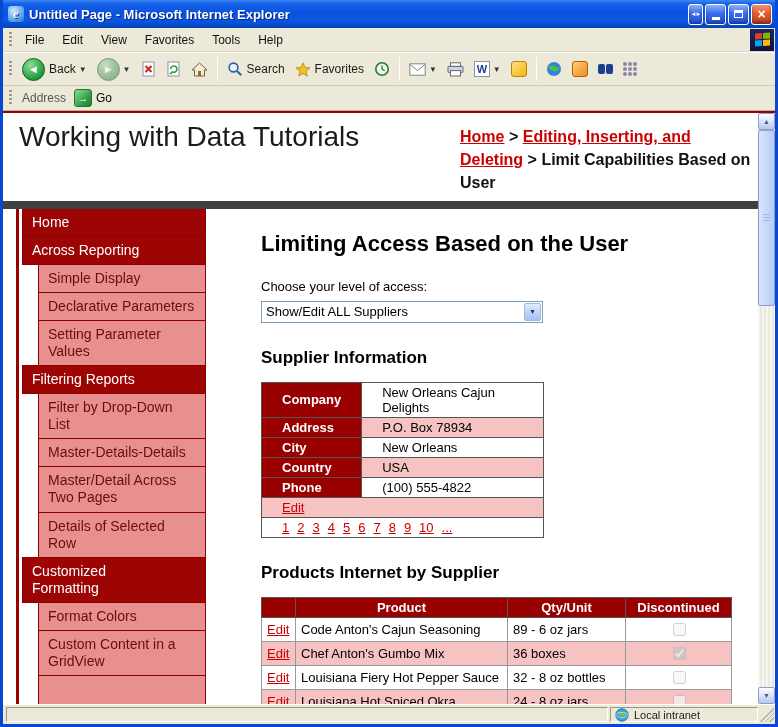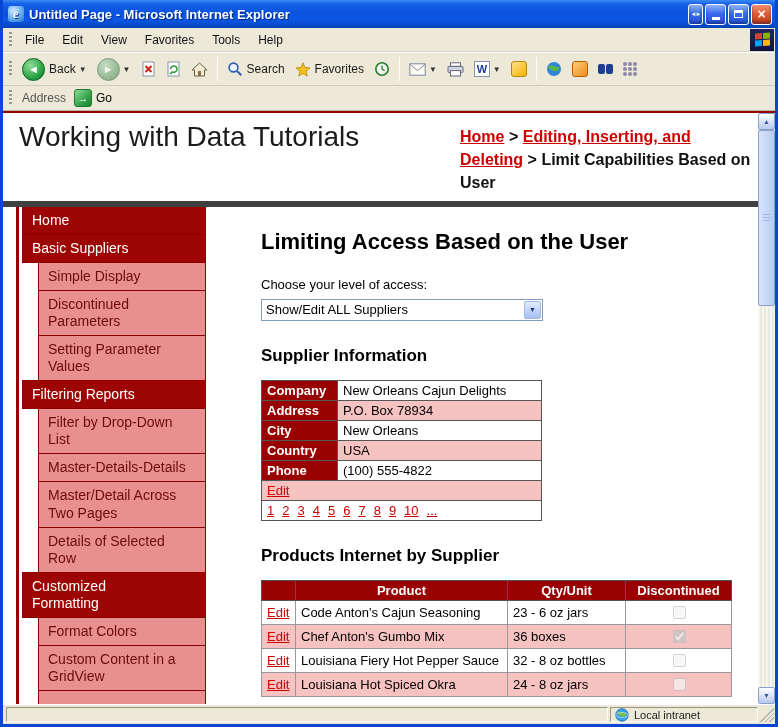--- a/index.html
+++ b/index.html
@@ -67,21 +67,21 @@
   .addr-drop{width:17px;height:19px;background:linear-gradient(180deg,#f4f2e8,#d9d5c4);border-left:1px solid #aca899;
     display:flex;align-items:center;justify-content:center;font-size:7px;color:#333;cursor:pointer}
   .go-btn{display:flex;align-items:center;gap:4px;padding:1px 5px 1px 2px;cursor:pointer}
   .go-ic{width:18px;height:18px;border-radius:3px;border:1px solid #1d7a30;color:#fff;font-weight:bold;font-size:11px;
     background:linear-gradient(135deg,#8fdd9a,#2e9e44 65%,#1b7d31);display:flex;align-items:center;justify-content:center}
 
   
   .viewport{flex:1;display:flex;background:#fff;border-top:2px solid #990000;overflow:hidden}
   .page{width:755px;height:100%;display:flex;flex-direction:column;overflow:hidden;background:#fff}
   .masthead{display:flex;justify-content:space-between;align-items:flex-start;padding:8px 6px 6px 16px;
-    border-bottom:6px solid #404040}
+    border-bottom:8px solid #404040}
   .site-title{font-size:28px;color:#1b1b1b;letter-spacing:0;white-space:nowrap}
   .breadcrumb{width:292px;font-size:16px;line-height:1.45;padding-top:4px;color:#111}
   .crumb-link{color:#cc0000;font-weight:bold}
   .crumb-sep{color:#111;font-weight:bold}
   .crumb-current{color:#111;font-weight:bold}
 
   .body-row{flex:1;display:flex;overflow:hidden}
   .nav-col{width:190px;flex:0 0 190px;margin-left:13px;border-left:3px solid #990000;padding-left:3px}
   .nav-item{font-size:14px;line-height:1.22;padding:5px 9px;border:1px solid #8b0000;margin-top:-1px;cursor:pointer}
   .nav-item.section{background:#9d0505;color:#fff}
@@ -93,23 +93,23 @@
   .page-h{font-size:22px;font-weight:bold;color:#000;margin:12px 0 22px}
   .access-label{font-size:13px;margin-bottom:7px}
   .xp-select{width:282px;height:22px;border:1px solid #7F9DB9;background:#fff;display:flex;align-items:center;
     font-size:13px;cursor:pointer}
   .sel-text{flex:1;padding-left:4px;white-space:nowrap;overflow:hidden}
   .sel-btn{width:17px;height:18px;margin-right:1px;border-radius:2px;border:1px solid #9ebade;color:#14377f;font-size:7px;
     background:linear-gradient(180deg,#e3ecfd,#c2d4f8 50%,#a9c0f0);display:flex;align-items:center;justify-content:center}
   .section-h{font-size:17px;font-weight:bold;color:#000;margin:25px 0 14px}
 
   table.dv{border-collapse:collapse;font-size:13px}
-  .dv td{border:1px solid #555;padding:2px 5px;height:17px;vertical-align:middle}
+  .dv td{border:1px solid #555;padding:2px 20px;height:17px;vertical-align:middle}
   .dv-label{background:#990000;color:#fff;font-weight:bold;width:76px}
-  .dv-value{width:204px;background:#fff}
+  .dv-value{width:182px;background:#fff}
   tr.alt .dv-value,.dv-edit.alt{background:#f7c2c2}
   .dv-span{background:#fff}
   .red-link{color:#cc0000}
   .dv-pager a{margin-right:8px}
 
   table.grid{border-collapse:collapse;font-size:13px;margin-top:8px}
   .grid th{background:#990000;color:#fff;font-weight:bold;border:1px solid #555;padding:2px 6px;text-align:center}
   .grid td{border:1px solid #999;padding:2px 5px;vertical-align:middle;background:#fff}
   .grid tr.alt td{background:#f7c2c2}
   .col-edit{width:34px}
@@ -307,23 +307,23 @@
           <a class="crumb-link">Editing, Inserting, and Deleting</a>
           <span class="crumb-sep">&gt;</span>
           <span class="crumb-current">Limit Capabilities Based on User</span>
         </div>
       </div>
 
       <div class="body-row">
 
         <nav class="nav-col">
           <div class="nav-item section">Home</div>
-          <div class="nav-item section">Basic Suppliers</div>
+          <div class="nav-item section">Across Reporting</div>
           <div class="nav-item sub">Simple Display</div>
-          <div class="nav-item sub">Discontinued Parameters</div>
+          <div class="nav-item sub">Declarative Parameters</div>
           <div class="nav-item sub">Setting Parameter Values</div>
           <div class="nav-item section">Filtering Reports</div>
           <div class="nav-item sub">Filter by Drop-Down List</div>
           <div class="nav-item sub">Master-Details-Details</div>
           <div class="nav-item sub">Master/Detail Across Two Pages</div>
           <div class="nav-item sub">Details of Selected Row</div>
           <div class="nav-item section"><span class="force-wrap">Customized Formatting</span></div>
           <div class="nav-item sub">Format Colors</div>
           <div class="nav-item sub">Custom Content in a GridView</div>
           <div class="nav-item sub partial"></div>
@@ -379,21 +379,21 @@
             <tbody>
                 <tr>
               <th class="col-edit"></th>
               <th class="col-prod">Product</th>
               <th class="col-qty">Qty/Unit</th>
               <th class="col-disc">Discontinued</th>
             </tr>
             <tr>
               <td><a class="red-link">Edit</a></td>
               <td>Code Anton's Cajun Seasoning</td>
-              <td>23 - 6 oz jars</td>
+              <td>89 - 6 oz jars</td>
               <td class="cell-disc"><input type="checkbox" disabled="" style=""></td>
             </tr>
             <tr class="alt">
               <td><a class="red-link">Edit</a></td>
               <td>Chef Anton's Gumbo Mix</td>
               <td>36 boxes</td>
               <td class="cell-disc"><input type="checkbox" disabled="" checked="" style=""></td>
             </tr>
             <tr>
               <td><a class="red-link">Edit</a></td>

